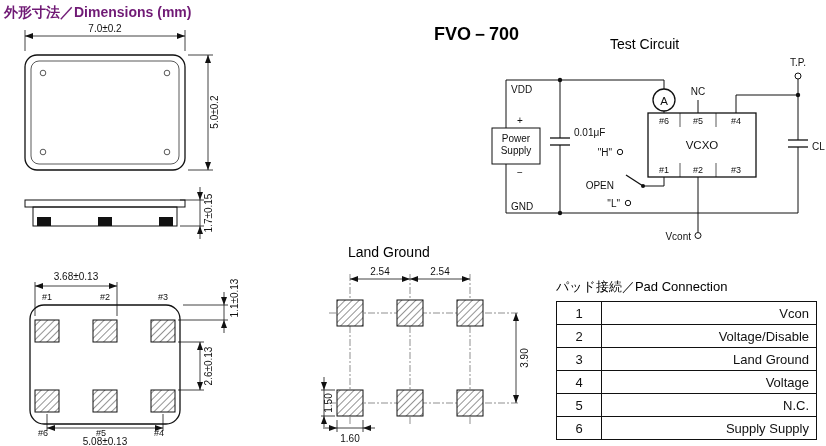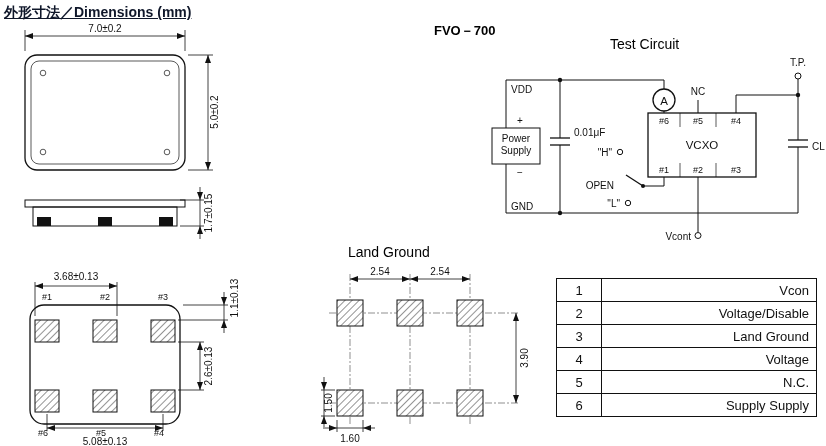--- a/index.html
+++ b/index.html
@@ -1,20 +1,20 @@
 <!DOCTYPE html>
 <html><head>
 <meta charset="utf-8">
 <style>
   html,body{margin:0;padding:0;background:#fff;}
   .canvas{position:relative;width:826px;height:446px;background:#ffffff;
           font-family:"Liberation Sans", sans-serif;color:#111;overflow:hidden;}
   .abs{position:absolute;}
-  .title-main{font-size:14px;font-weight:bold;color:#0f172a;text-decoration:underline;}
-  .model{font-size:13px;font-weight:bold;color:#000;padding-left:36px;}
+  .title-main{font-size:14px;font-weight:bold;color:#701a75;}
+  .model{font-size:18px;font-weight:bold;color:#000;padding-left:36px;}
   .sec-title{font-size:14px;color:#000;}
   svg{position:absolute;overflow:visible;}
   svg text{font-family:"Liberation Sans", sans-serif;fill:#111;}
   .dim{font-size:10px;}
   .pin{font-size:9px;}
   .lbl{font-size:10px;}
   .big{font-size:11.5px;}
   .ln{stroke:#111;stroke-width:1;fill:none;}
   .ln2{stroke:#111;stroke-width:1.3;fill:none;}
   .thin{stroke:#111;stroke-width:0.7;fill:none;}
@@ -289,20 +289,21 @@
     </g>
 
     <g>
       <line class="ln" x1="222" y1="125" x2="222" y2="180"></line>
       <circle class="term" cx="222" cy="183.5" r="3"></circle>
       <text class="lbl" x="215" y="188" text-anchor="end">Vcont</text>
     </g>
   </svg>
 
   <div class="abs" style="left:556px;top:278px;">
+    <div class="conn-title">パッド接続／Pad Connection</div>
     <table class="conn">
       <tbody>
         <tr>
           <td class="num">1</td>
           <td class="nm">Vcon</td>
         </tr>
         <tr>
           <td class="num">2</td>
           <td class="nm">Voltage/Disable</td>
         </tr>

